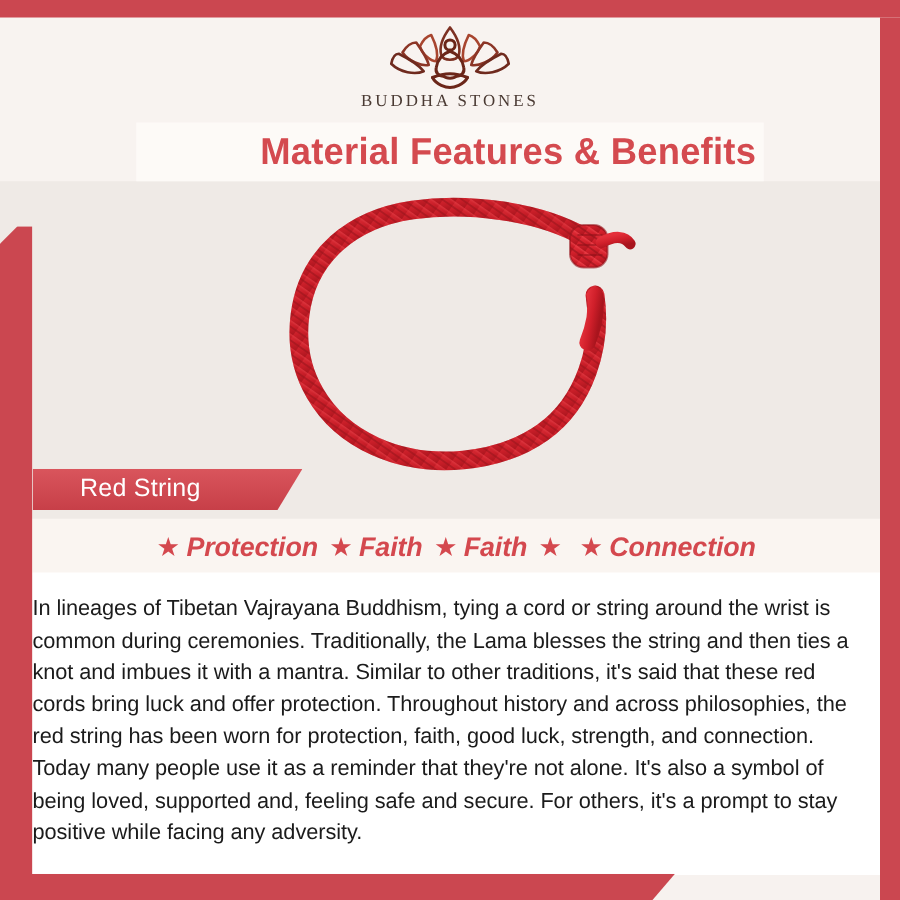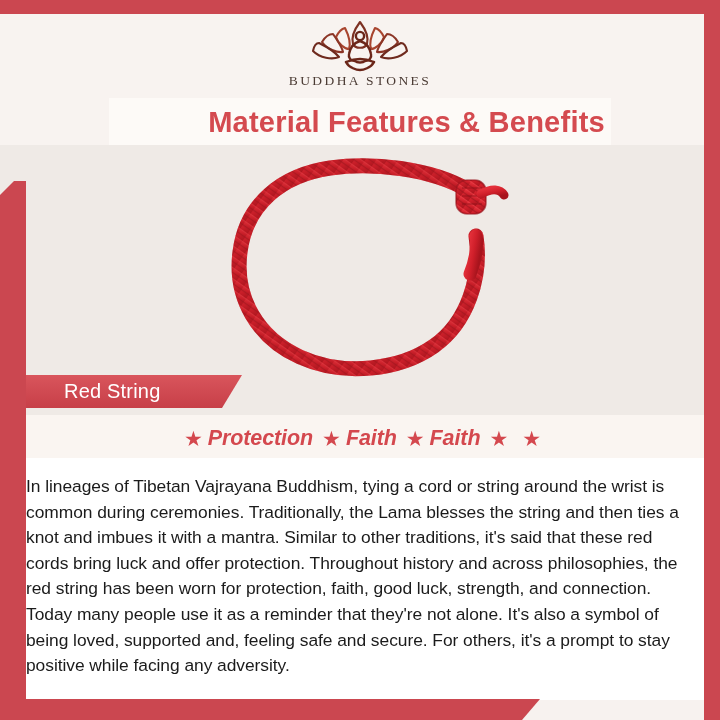--- a/index.html
+++ b/index.html
@@ -212,20 +212,21 @@
     </span>
     <span class="benefit">
       <span class="star">★</span>
       <span class="btxt">Faith</span>
     </span>
     <span class="benefit">
       <span class="star">★</span>
     </span>
     <span class="benefit">
       <span class="star">★</span>
+      <span class="btxt">Connection</span>
     </span>
   </div>
 
   <div class="copy-box">
     <p class="copy-text">In lineages of Tibetan Vajrayana Buddhism, tying a cord or string around the wrist is common during ceremonies. Traditionally, the Lama blesses the string and then ties a knot and imbues it with a mantra. Similar to other traditions, it's said that these red cords bring luck and offer protection. Throughout history and across philosophies, the red string has been worn for protection, faith, good luck, strength, and connection. Today many people use it as a reminder that they're not alone. It's also a symbol of being loved, supported and, feeling safe and secure. For others, it's a prompt to stay positive while facing any adversity.</p>
   </div>
 
   <div class="bar-bottom"></div>
   <div class="bar-left"></div>
   <div class="bar-top"></div>

